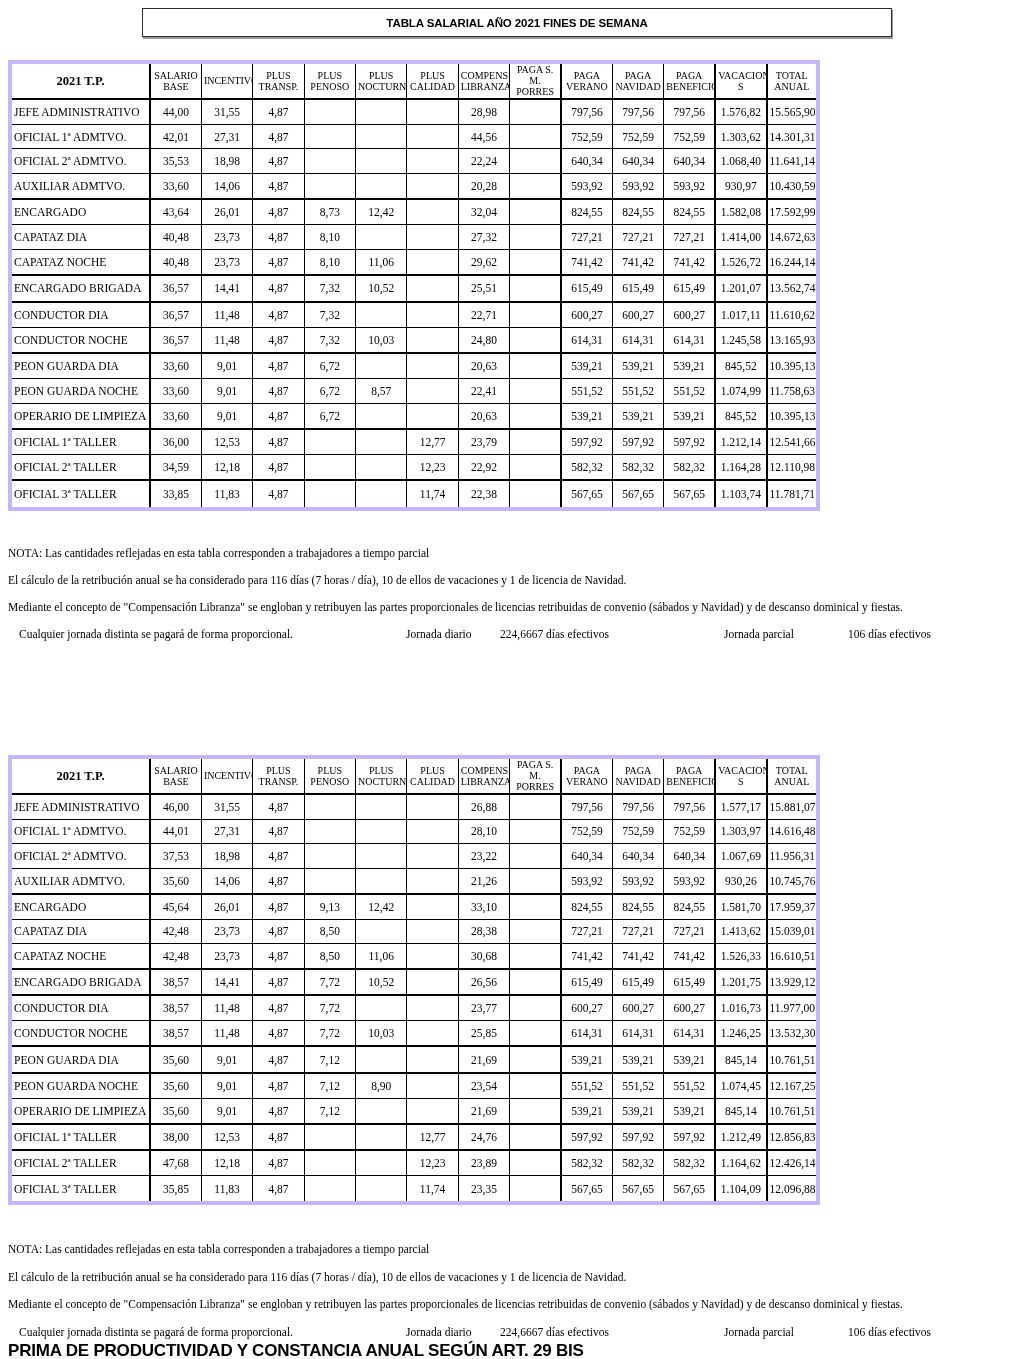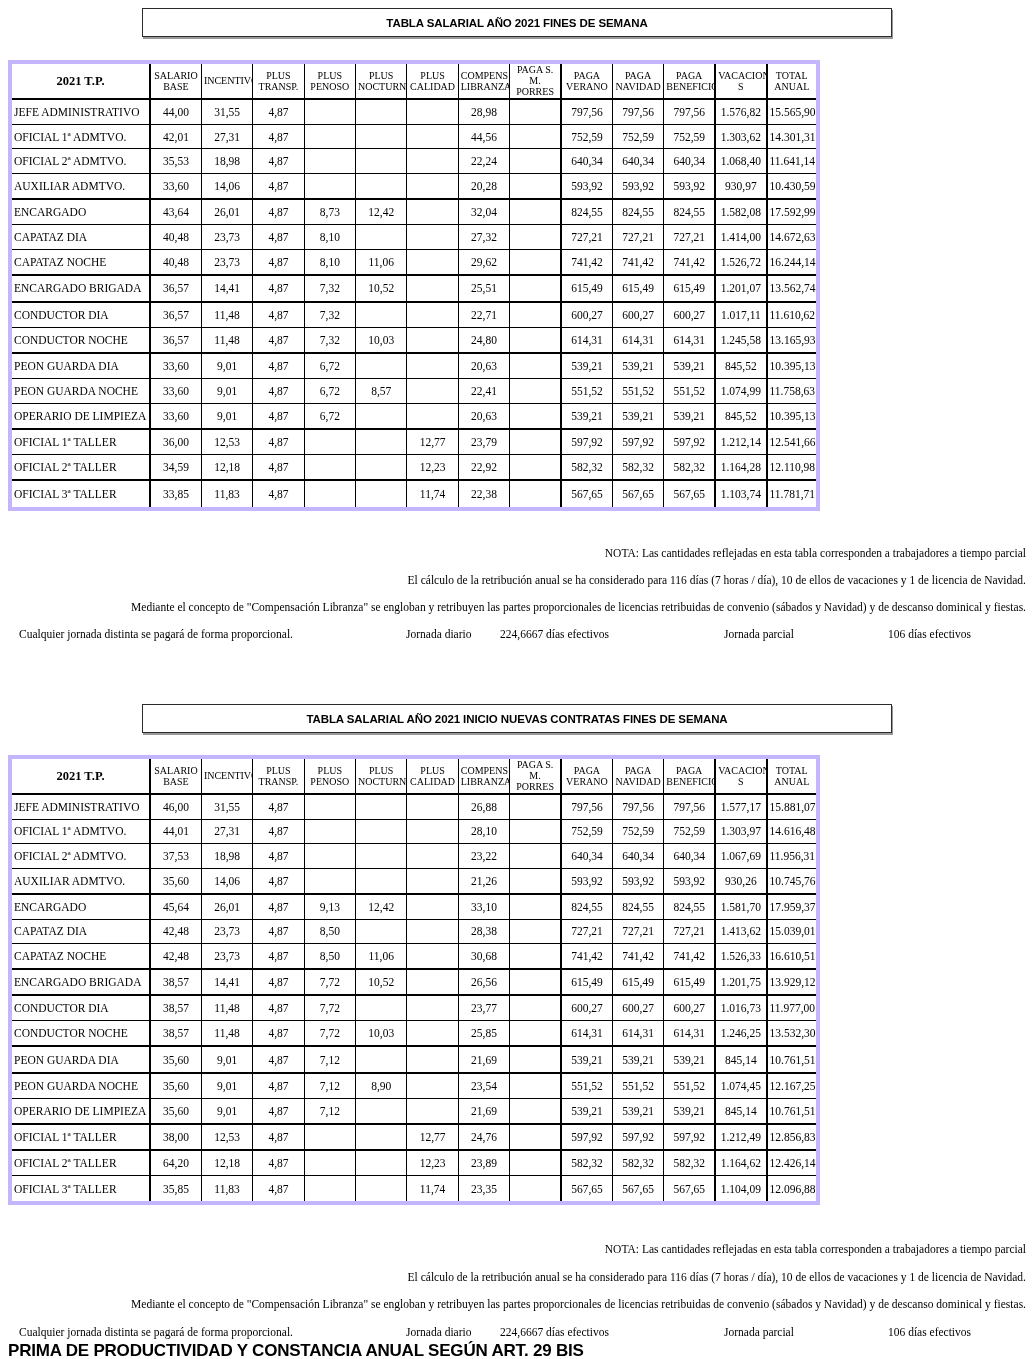--- a/index.html
+++ b/index.html
@@ -46,28 +46,28 @@
     white-space:nowrap;
   }
   .salary td.lbl { text-align:left; padding-left:2px; }
   .salary tr.thick td { border-bottom-width:2px; }
   .salary .bL { border-left-width:2px; }
 
   
   .notes { position:absolute; left:8px; width:1018px; font-size:11.5px; }
   #notes1 { top:540px;  line-height:27px; }
   #notes2 { top:1236px; line-height:27.5px; }
-  .notes p { margin:0; white-space:nowrap;text-align:right; }
+  .notes p { margin:0; white-space:nowrap; }
   .jornada-line { position:relative; height:27px; }
   .jornada-line span { position:absolute; top:0; white-space:nowrap; }
   .j-left   { left:11px; }
   .j-lab1   { left:398px; }
   .j-val1   { left:492px; }
   .j-lab2   { left:716px; }
-  .j-val2   { left:840px;margin-left:40px; }
+  .j-val2   { left:840px; }
   .prima-line {
     position:absolute; left:8px; top:1341px;
     font-family:"Liberation Sans", sans-serif;
     font-weight:700; font-size:17px; letter-spacing:-0.2px;
     white-space:nowrap;
   }
 </style>
 </head>
 <body>
 
@@ -378,23 +378,20 @@
     <p>Mediante el concepto de "Compensación Libranza" se engloban y retribuyen las partes proporcionales de licencias retribuidas de convenio (sábados y Navidad) y de descanso dominical y fiestas.</p>
     <div class="jornada-line">
       <span class="j-left">Cualquier jornada distinta se pagará de forma proporcional.</span>
       <span class="j-lab1">Jornada diario</span>
       <span class="j-val1">224,6667 días efectivos</span>
       <span class="j-lab2">Jornada parcial</span>
       <span class="j-val2">106 días efectivos</span>
     </div>
   </div>
 
-  <div class="title-box" id="title2">
-    <span>TABLA SALARIAL AÑO 2021 INICIO NUEVAS CONTRATAS FINES DE SEMANA</span>
-  </div>
 
   <table class="salary" id="table2">
       <colgroup>
         <col style="width: 140px;">
         <col>
         <col>
         <col>
         <col>
         <col>
         <col>
@@ -644,21 +641,21 @@
           <td>24,76</td>
           <td></td>
           <td class="bL">597,92</td>
           <td>597,92</td>
           <td>597,92</td>
           <td class="bL">1.212,49</td>
           <td class="bL">12.856,83</td>
         </tr>
         <tr>
           <td class="lbl">OFICIAL 2ª TALLER</td>
-          <td class="bL">64,20</td>
+          <td class="bL">47,68</td>
           <td>12,18</td>
           <td>4,87</td>
           <td></td>
           <td></td>
           <td>12,23</td>
           <td>23,89</td>
           <td></td>
           <td class="bL">582,32</td>
           <td>582,32</td>
           <td>582,32</td>

